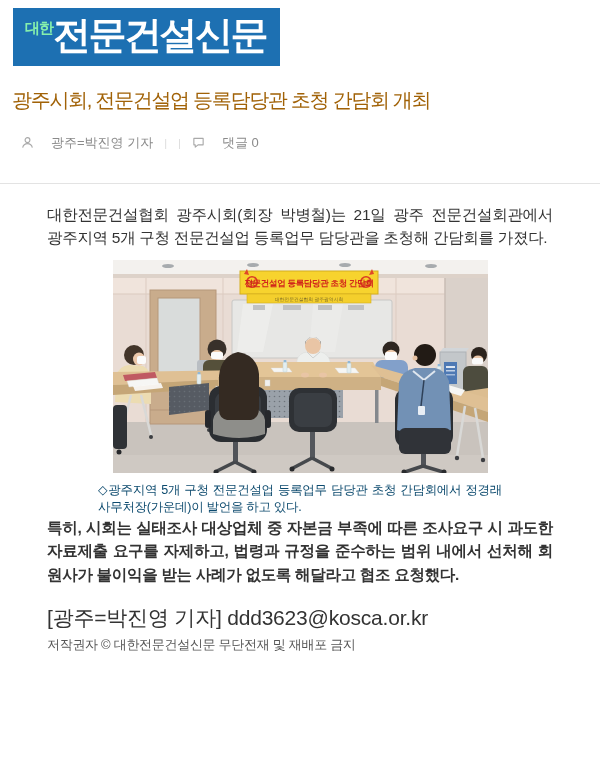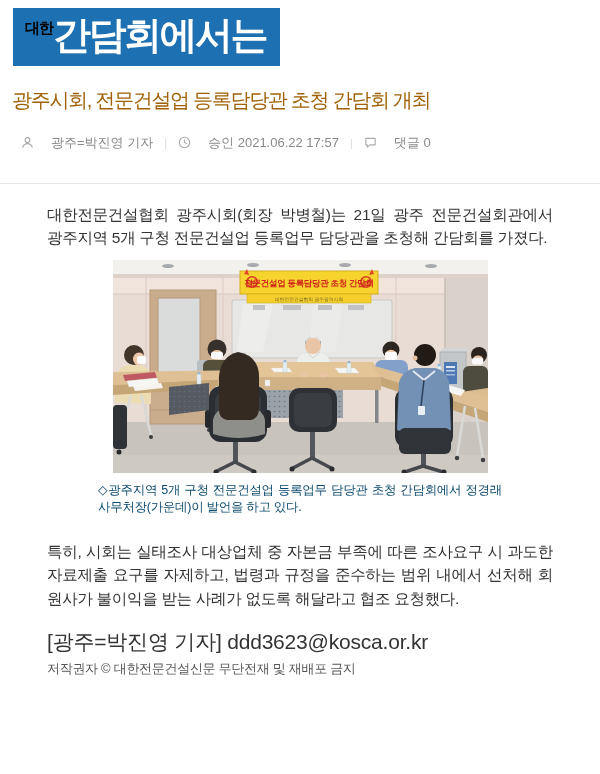--- a/index.html
+++ b/index.html
@@ -3,84 +3,75 @@
 <meta charset="utf-8">
 <style>
   * { box-sizing: border-box; margin: 0; padding: 0; }
   html,body { background:#ffffff; }
   body { font-family: "Liberation Sans", "DejaVu Sans", sans-serif; }
   .page { width:600px; height:774px; background:#fff; overflow:hidden; }
 
   
   .masthead { padding:8px 0 0 13px; }
   .logo { display:inline-flex; align-items:flex-start; background:#1d70b2; padding:6px 14px 8px 12px; cursor:pointer; }
-  .logo-small { color:#000000; font-weight:800; font-size:15px; letter-spacing:-1px; margin-top:5px; }
+  .logo-small { color:#86efac; font-weight:800; font-size:15px; letter-spacing:-1px; margin-top:5px; }
   .logo-main  { color:#fff; font-weight:800; font-size:38px; line-height:1.15; letter-spacing:-2.5px; }
 
   
   .title { margin:19px 14px 0 12px; font-size:20px; line-height:30px; font-weight:400;
            letter-spacing:-1.3px; color:#a16207; }
   .byline { margin:20px 12px 0 21px; display:flex; align-items:center; gap:11px;
             font-size:13px; color:#8a8a8a; height:16px; }
   .byline .grp { display:flex; align-items:center; gap:17px; white-space:nowrap; }
   .byline svg { display:block; }
   .byline .sep { color:#dcdcdc; font-size:11px; }
 
   .divider { border:none; border-top:1px solid #e3e3e3; margin:32px 0 0 0; }
 
   
   .body { padding:19px 47px 0 47px; }
   .body p.para { font-size:15.5px; line-height:23.5px; color:#333; letter-spacing:-0.3px;
                  text-align:justify; word-break:break-all; }
   .p2 { margin-top:40px; }
-  .p3 { margin-top:24px; }
+  .p3 { margin-top:0;font-weight:bold; }
 
   figure.photo-fig { margin-top:10px; }
   .photo-wrap { width:375px; margin:0 auto;text-align:right; }
   .photo-wrap svg { display:block; }
   figcaption { width:404px; margin:9px auto 0 auto; font-size:12.5px; line-height:17px;
                color:#0c4a6e; letter-spacing:-0.3px; text-align:justify; word-break:break-all; }
 
   .signoff { margin-top:20px; font-size:21px; line-height:23.5px; color:#333; letter-spacing:-0.2px; }
   .copyright { margin-top:6px; font-size:13px; line-height:18px; color:#565656; letter-spacing:-0.3px; }
 </style>
 </head>
 <body>
 
 <div class="page">
 
   <header class="masthead">
     <div class="logo">
       <span class="logo-small">대한</span>
-      <span class="logo-main">간담회에서는</span>
+      <span class="logo-main">전문건설신문</span>
     </div>
   </header>
 
   <h1 class="title">광주시회, 전문건설업 등록담당관 초청 간담회 개최</h1>
 
   <div class="byline">
     <span class="grp">
       <span>
         <svg width="13" height="13" viewBox="0 0 14 14">
             <circle cx="7" cy="4.4" r="2.6" fill="none" stroke="#a9a9a9" stroke-width="1.2"></circle>
             <path d="M1.8,12.6 C2.4,9.6 4.4,8.2 7,8.2 C9.6,8.2 11.6,9.6 12.2,12.6" fill="none" stroke="#a9a9a9" stroke-width="1.2"></path>
           </svg>
       </span>
       <span>광주=박진영 기자</span>
     </span>
     <span class="sep">|</span>
-    <span class="grp">
-      <span>
-        <svg width="13" height="13" viewBox="0 0 14 14">
-            <circle cx="7" cy="7" r="5.6" fill="none" stroke="#a9a9a9" stroke-width="1.2"></circle>
-            <path d="M7,3.8 L7,7 L9.6,8.4" fill="none" stroke="#a9a9a9" stroke-width="1.2"></path>
-          </svg>
-      </span>
-      <span>승인 2021.06.22 17:57</span>
-    </span>
     <span class="sep">|</span>
     <span class="grp">
       <span>
         <svg width="13" height="13" viewBox="0 0 14 14">
             <path d="M2,2.5 H12 V9.5 H6.5 L3.5,12 V9.5 H2 Z" fill="none" stroke="#a9a9a9" stroke-width="1.2" stroke-linejoin="round"></path>
           </svg>
       </span>
       <span>댓글 0</span>
     </span>
   </div>

